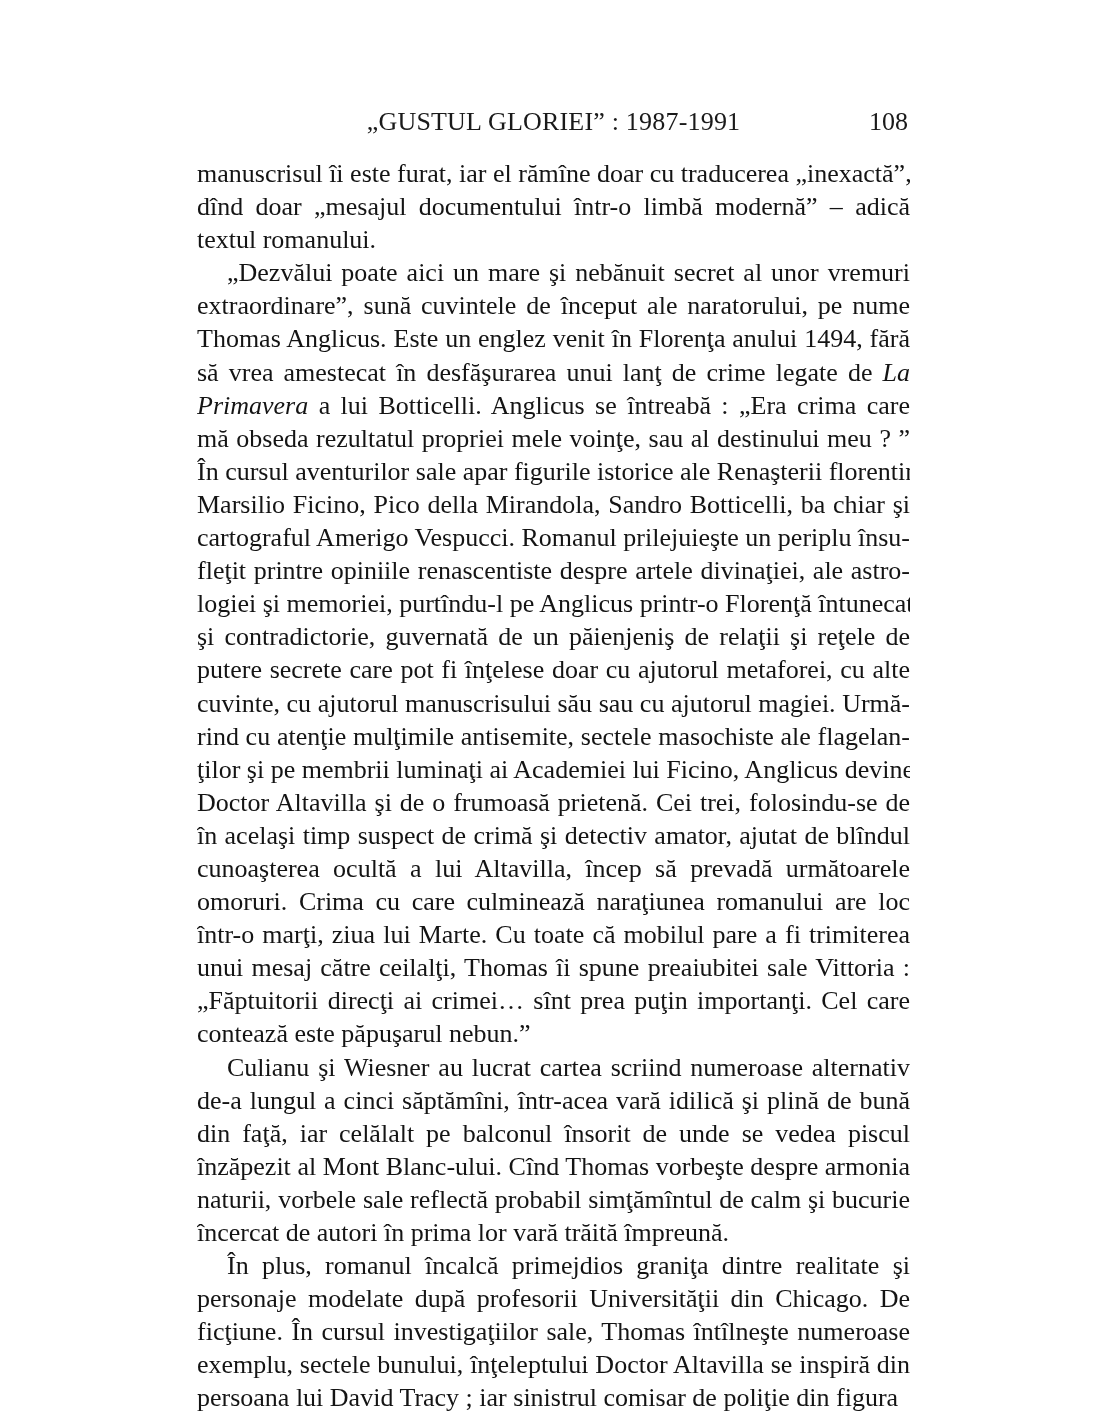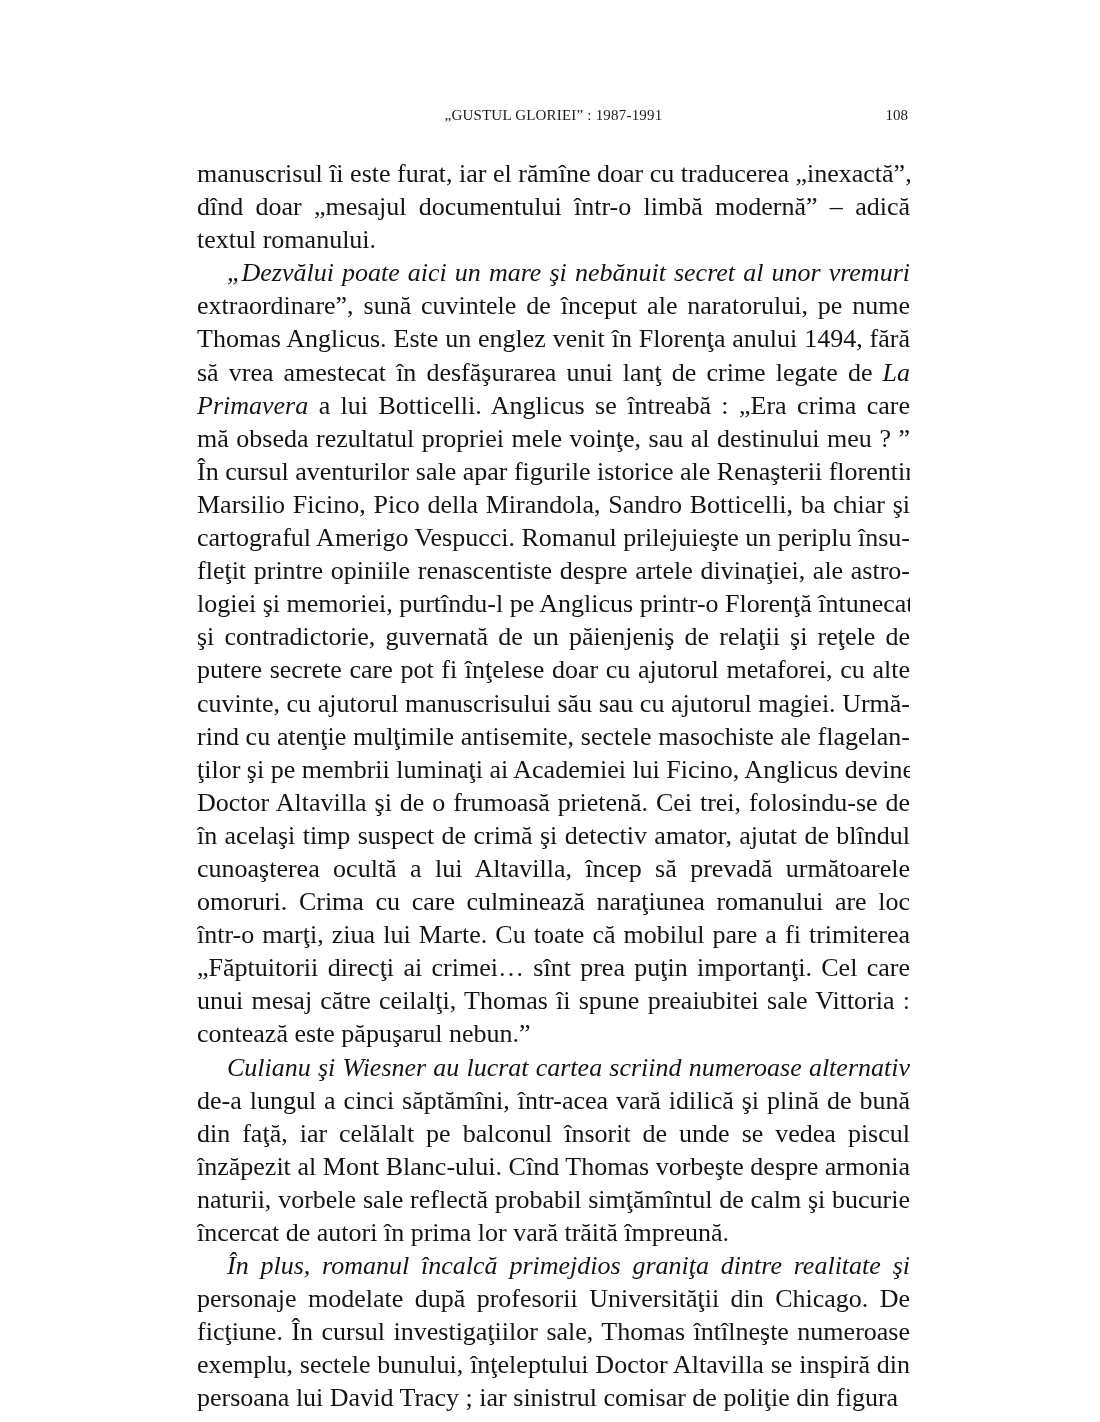--- a/index.html
+++ b/index.html
@@ -1,36 +1,36 @@
 <!DOCTYPE html>
 <html><head>
 <meta charset="utf-8">
 <style>
   html, body { margin: 0; padding: 0; background: #ffffff; }
   body { width: 1100px; height: 1422px; position: relative; overflow: hidden; }
   .page { position: absolute; left: 0; top: 0; width: 1100px; height: 1422px; background: #fff; }
   .running-head {
     position: absolute; top: 104px; left: 197px; width: 713px; height: 32px;
     font-family: "Liberation Serif", "DejaVu Serif", serif;
-    font-size: 15px; color: #1a1a1a;
+    font-size: 26px; color: #1a1a1a;
   }
   .running-title { position: absolute; left: 0; right: 0; text-align: center; letter-spacing: 0.2px; top: 3px; }
   .page-number { position: absolute; right: 2px; top: 3px; }
   .body-text {
     position: absolute; top: 157px; left: 197px; width: 713px;
     font-family: "Liberation Serif", "DejaVu Serif", serif;
     font-size: 26px; line-height: 33.1px; color: #141414;
   }
   .line {
     display: block; height: 33.1px; white-space: nowrap;
     text-align: justify; text-align-last: justify;
     overflow: hidden;
   }
   .line.last { text-align-last: left; }
-  .line.indent { padding-left: 30px; font-style: italic; }
+  .line.indent { padding-left: 30px; }
   .line i { font-style: italic; margin-top: 36px; }
 </style>
 </head>
 <body>
 
 <div class="page">
   <div class="running-head">
     <span class="running-title">„GUSTUL GLORIEI” :  1987-1991</span>
     <span class="page-number">108</span>
   </div>
@@ -56,22 +56,22 @@
         <span class="line">şi contradictorie, guvernată de un păienjeniş de relaţii şi reţele de</span>
         <span class="line">putere secrete care pot fi înţelese doar cu ajutorul metaforei, cu alte</span>
         <span class="line">cuvinte, cu ajutorul manuscrisului său sau cu ajutorul magiei. Urmă-</span>
         <span class="line">rind cu atenţie mulţimile antisemite, sectele masochiste ale flagelan-</span>
         <span class="line">ţilor şi pe membrii luminaţi ai Academiei lui Ficino, Anglicus devine</span>
         <span class="line">Doctor Altavilla şi de o frumoasă prietenă. Cei trei, folosindu-se de</span>
         <span class="line">în acelaşi timp suspect de crimă şi detectiv amator, ajutat de blîndul</span>
         <span class="line">cunoaşterea ocultă a lui Altavilla, încep să prevadă următoarele</span>
         <span class="line">omoruri. Crima cu care culminează naraţiunea romanului are loc</span>
         <span class="line">într-o marţi, ziua lui Marte. Cu toate că mobilul pare a fi trimiterea</span>
+        <span class="line">unui mesaj către ceilalţi, Thomas îi spune preaiubitei sale Vittoria :</span>
         <span class="line">„Făptuitorii direcţi ai crimei… sînt prea puţin importanţi. Cel care</span>
-        <span class="line">unui mesaj către ceilalţi, Thomas îi spune preaiubitei sale Vittoria :</span>
         <span class="line last">contează este păpuşarul nebun.”</span>
       </div>
       <div>
         <span class="line indent">Culianu şi Wiesner au lucrat cartea scriind numeroase alternativ</span>
         <span class="line">de-a lungul a cinci săptămîni, într-acea vară idilică şi plină de bună</span>
         <span class="line">din faţă, iar celălalt pe balconul însorit de unde se vedea piscul</span>
         <span class="line">înzăpezit al Mont Blanc-ului. Cînd Thomas vorbeşte despre armonia</span>
         <span class="line">naturii, vorbele sale reflectă probabil simţămîntul de calm şi bucurie</span>
         <span class="line last">încercat de autori în prima lor vară trăită împreună.</span>
       </div>

